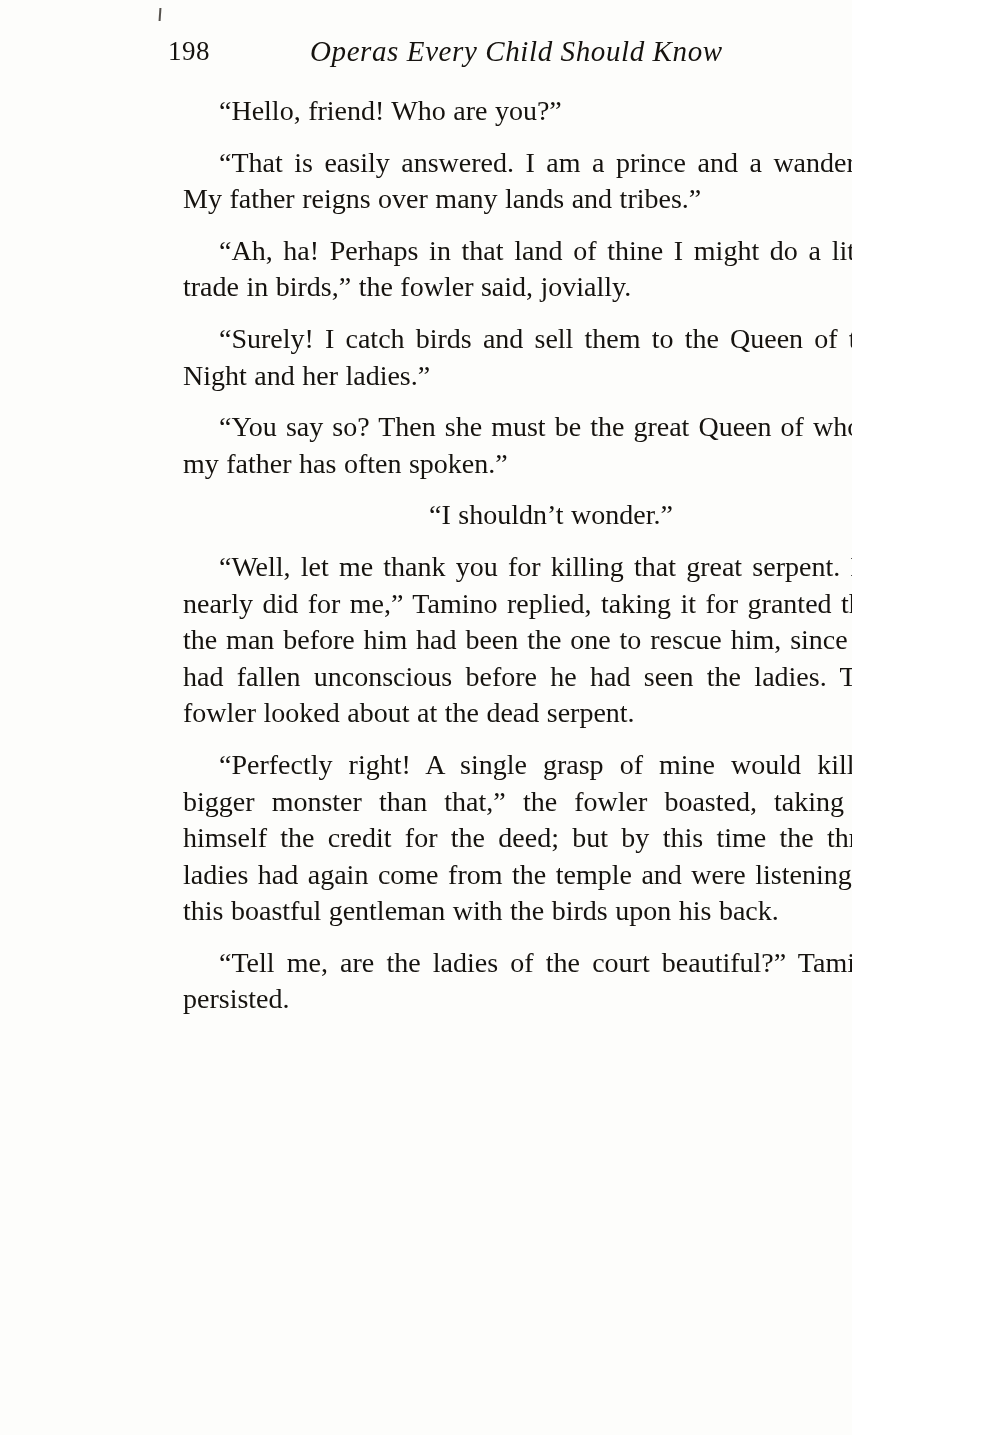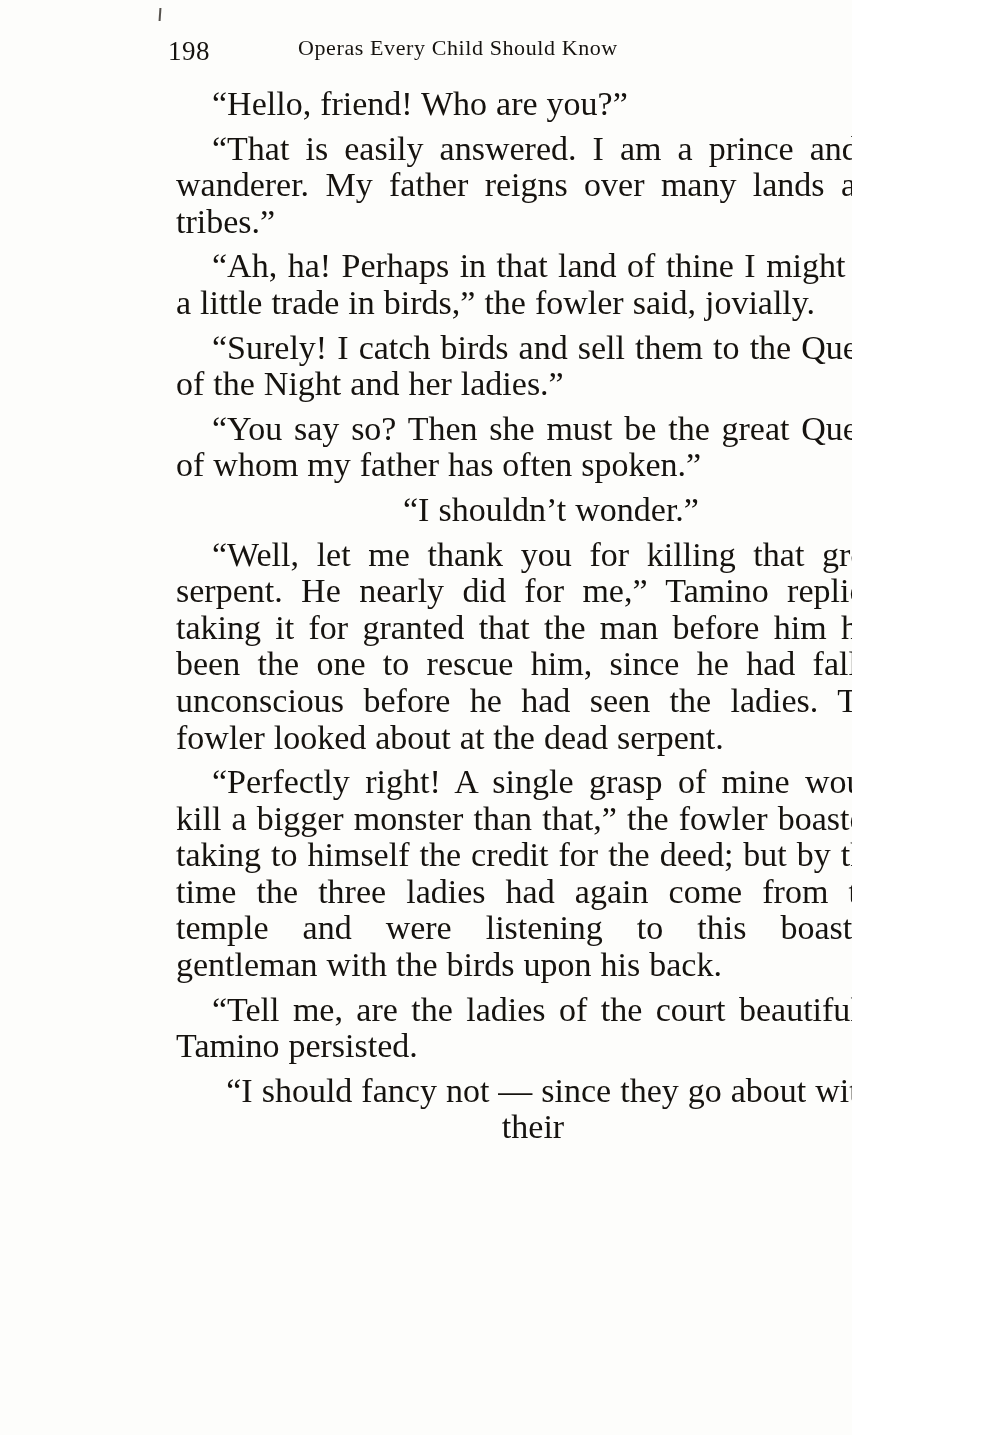--- a/index.html
+++ b/index.html
@@ -26,23 +26,24 @@
   .page-number {
     position: absolute;
     left: 168px;
     top: 18px;
     font-size: 27px;
     letter-spacing: 0.5px;
     font-family: "Liberation Serif", serif;
   }
   .running-title {
     position: absolute;
-    left: 298px;
+    left: 310px;
     top: 17px;
-    font-size: 22px;
+    font-size: 29px;
+    font-style: italic;
     letter-spacing: 0.6px;
     white-space: nowrap;
   }
   .stray-mark {
     position: absolute;
     left: 159px;
     top: 8px;
     width: 2px;
     height: 13px;
     background: #2a2620;
@@ -59,22 +60,22 @@
     background: #2a2620;
     opacity: 0.85;
   }
   .body-text {
     position: absolute;
     left: 168px;
     top: 78px;
     width: 730px;
   }
   p.para {
-    margin: 8px;
-    font-size: 34px;
+    margin: 15px;
+    font-size: 28px;
     line-height: 36.6px;
     text-align: justify;
     text-indent: 36px;
     text-justify: inter-word;
     word-spacing: 0.5px;
   }
   p.para.last {
     text-align: center;
   }
 </style>
@@ -94,16 +95,15 @@
   <div class="body-text">
     <p class="para">“Hello, friend!  Who are you?”</p>
     <p class="para">“That is easily answered.  I am a prince and a wanderer.  My father reigns over many lands and tribes.”</p>
     <p class="para">“Ah, ha!  Perhaps in that land of thine I might do a little trade in birds,” the fowler said, jovially.</p>
     <p class="para">“Surely!  I catch birds and sell them to the Queen of the Night and her ladies.”</p>
     <p class="para">“You say so?  Then she must be the great Queen of whom my father has often spoken.”</p>
     <p class="para last">“I shouldn’t wonder.”</p>
     <p class="para">“Well, let me thank you for killing that great serpent. He nearly did for me,” Tamino replied, taking it for granted that the man before him had been the one to rescue him, since he had fallen unconscious before he had seen the ladies.  The fowler looked about at the dead serpent.</p>
     <p class="para">“Perfectly right!  A single grasp of mine would kill a bigger monster than that,” the fowler boasted, taking to himself the credit for the deed; but by this time the three ladies had again come from the temple and  were listening to this boastful gentleman with the birds upon his back.</p>
     <p class="para">“Tell me, are the ladies of the court beautiful?” Tamino persisted.</p>
-    <p class="para last">“I should fancy not — since they go about with their</p>
   </div>
 
 </div>
 
 </body></html>

